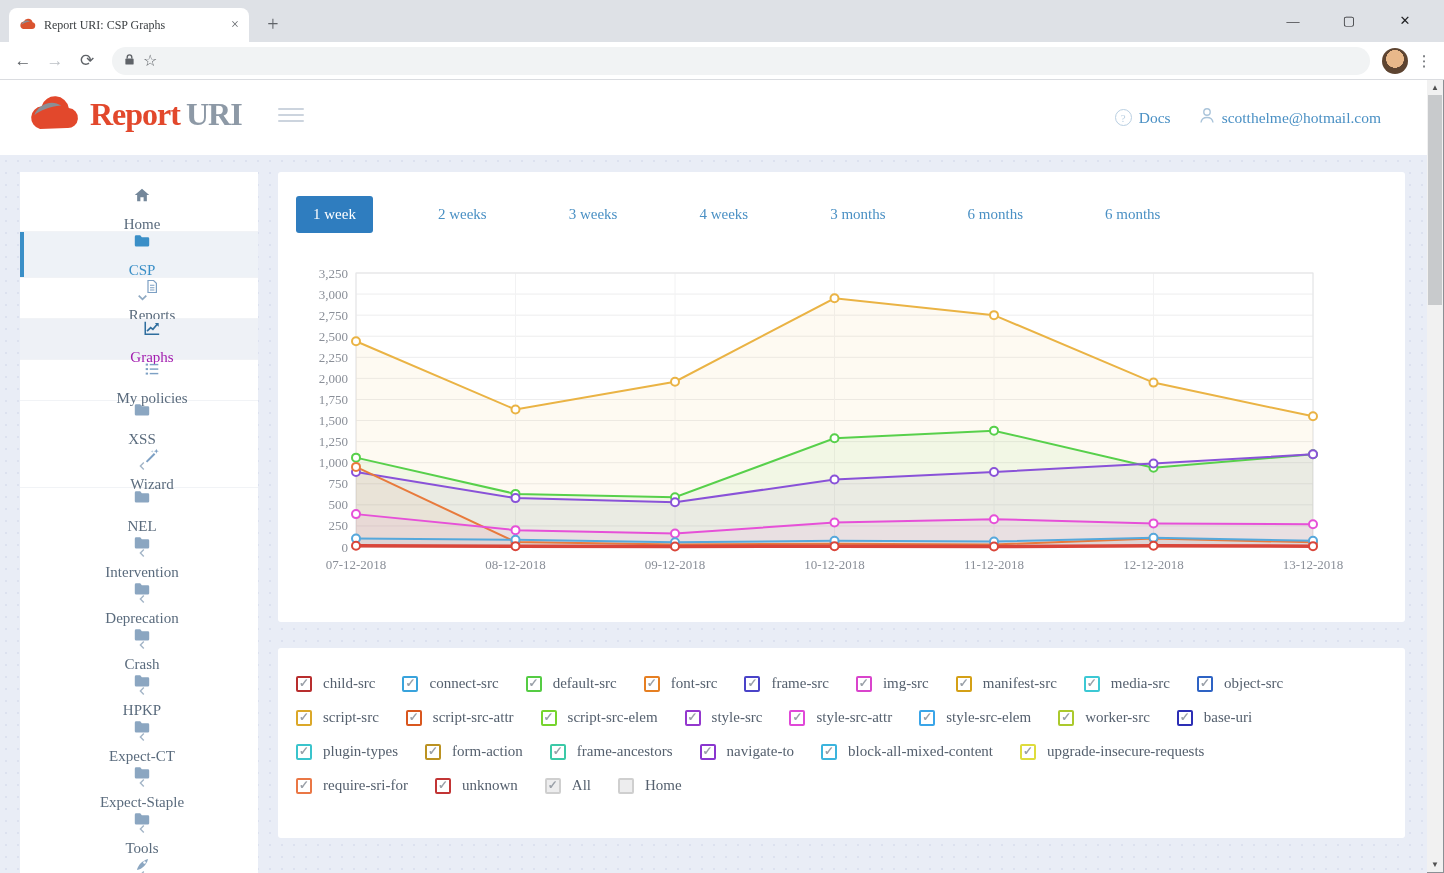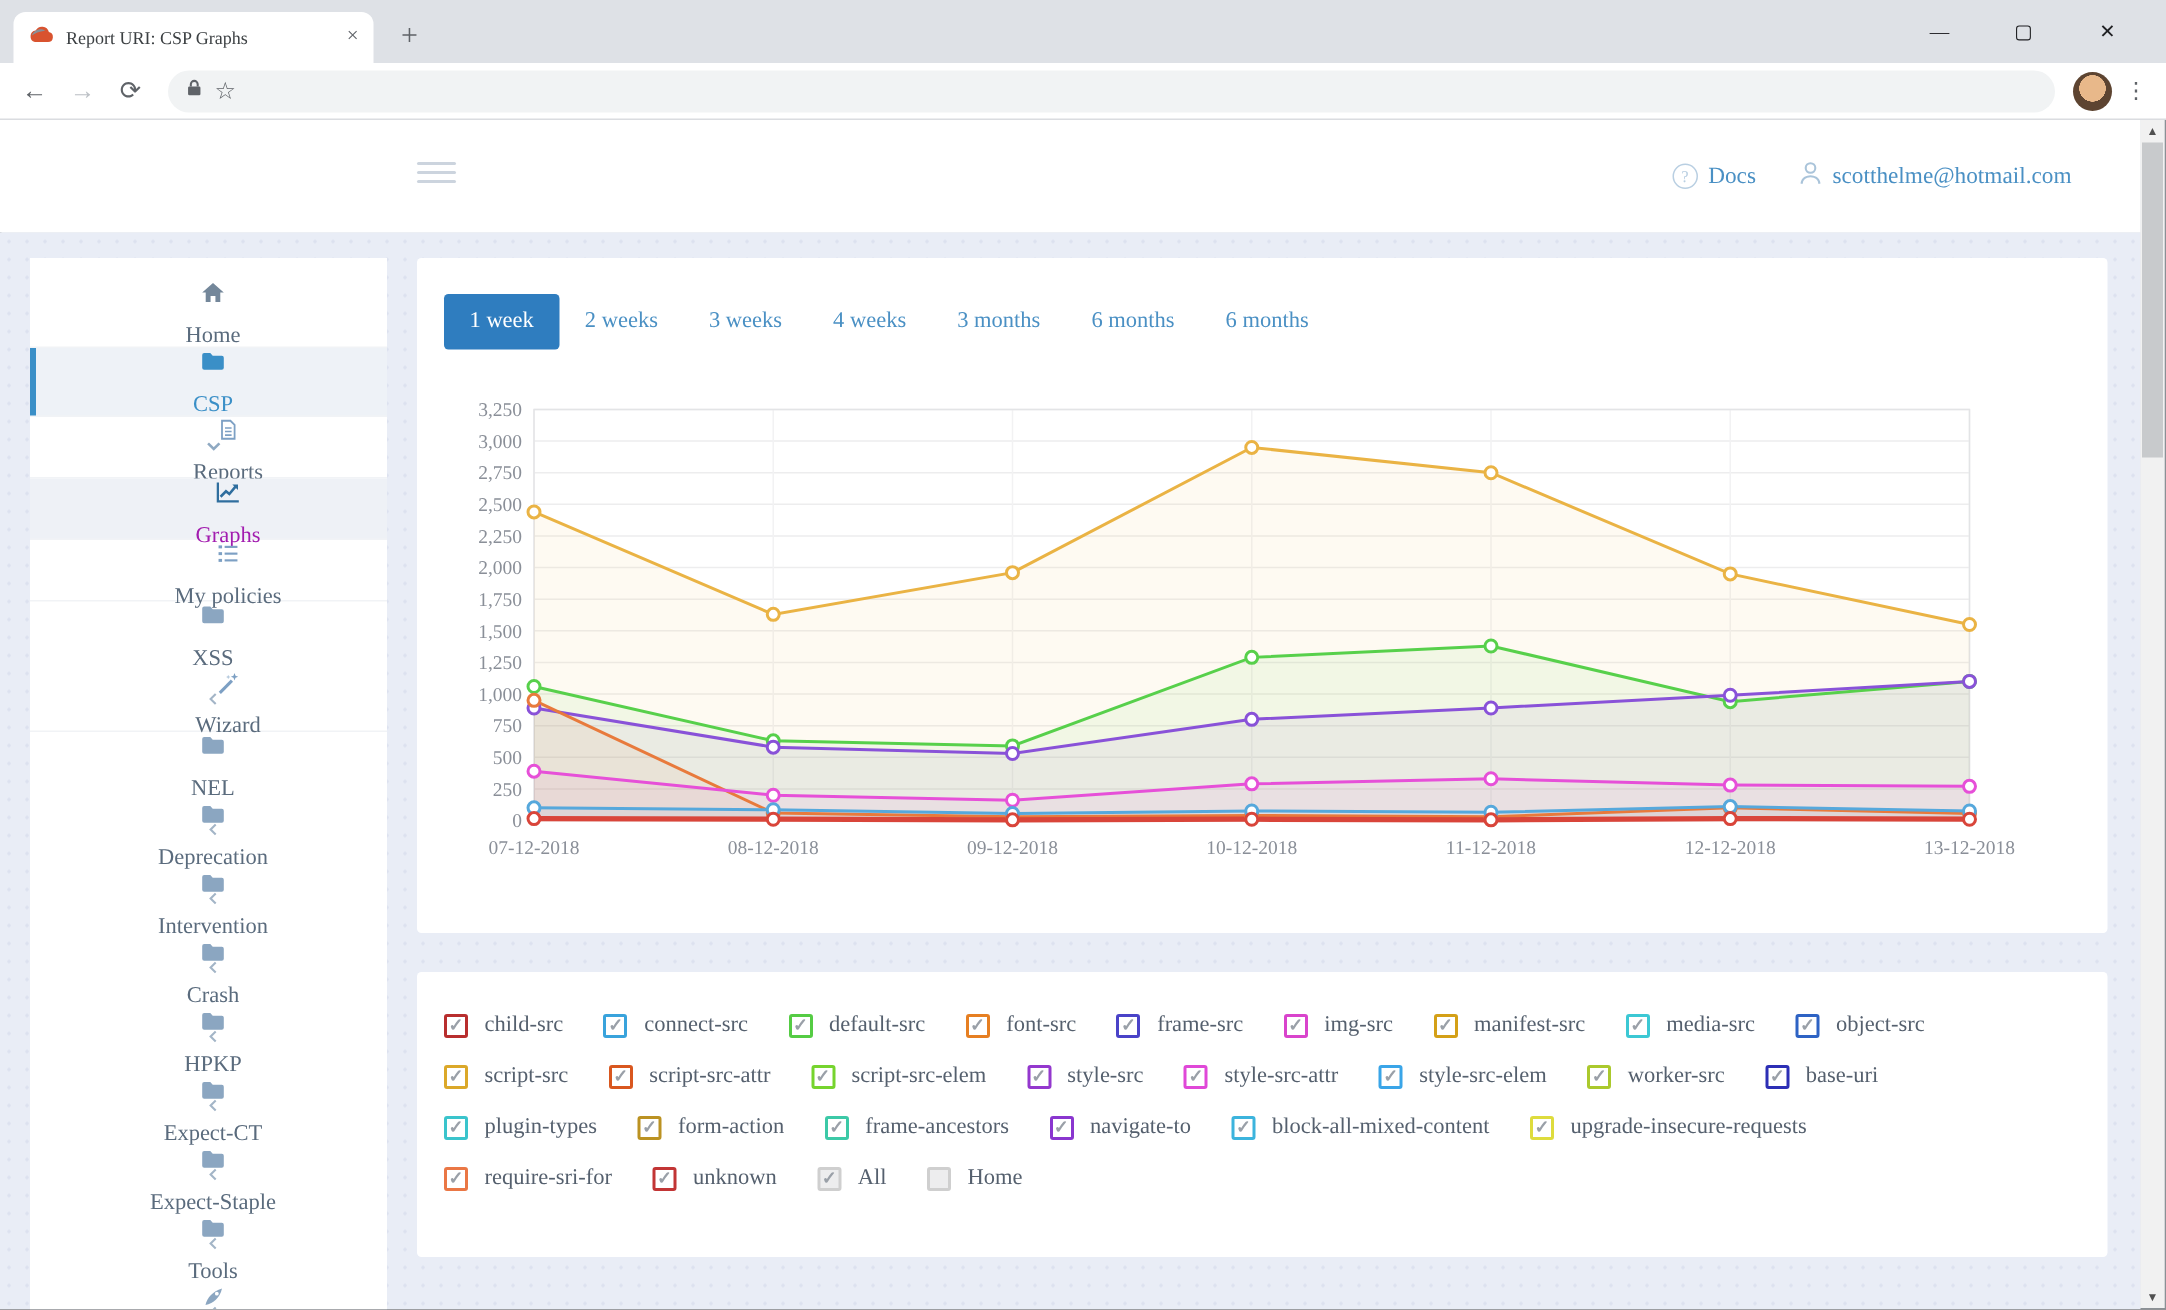--- a/index.html
+++ b/index.html
@@ -65,21 +65,21 @@
   .sb-item.active-top::before { content:""; position:absolute; left:0; top:0; bottom:0; width:4px; background:#3a8fc7; }
   .sb-item.active-sub { background:#eef1f6; color:#a21caf; }
   .chev { display:flex; align-items:center; }
 
   
   .card { position:absolute; background:#fff; border-radius:3px; }
   .card-chart { left:278px; top:172px; width:1127px; height:450px; padding:24px 18px; }
   .card-filters { left:278px; top:648px; width:1127px; height:190px; padding:27px 18px; }
 
   
-  .rtabs { display:flex; align-items:flex-start; }
+  .rtabs { display:flex; align-items:flex-start;gap:48px; }
   .rtab { font-size:15px; color:#4a90c4; padding:10px 17px; border-radius:3px; cursor:pointer; }
   .rtab.active { background:#2f7dbf; color:#fff; }
 
   .chartwrap { margin-top:28px; }
   svg.chart { display:block; width:1091px; height:318px; }
 
   
   .frow { display:flex; align-items:center; flex-wrap:nowrap; margin-bottom:17px; }
   .fitem { display:flex; align-items:center; gap:11px; margin-right:27px; cursor:pointer; }
   .fbox { width:16px; height:16px; border-radius:2px; background:#fff; display:flex; align-items:center;
@@ -130,20 +130,29 @@
             <path d="M3.5 6 V4.5 a2.5 2.5 0 0 1 5 0 V6" stroke="#5f6368" stroke-width="1.5" fill="none"></path>
           </svg>
       </span>
       <span class="star">☆</span>
     </div>
     <div class="avatar"></div>
     <div class="dots">⋮</div>
   </div>
 
   <div class="siteheader">
+    <div class="logo">
+      <span>
+        <svg width="52" height="36" viewBox="0 0 26 18">
+            <path d="M6 17.5 a5.8 5.8 0 0 1 .8-11.4 A7 7 0 0 1 20.4 7 a5 5 0 0 1-.9 10 Z" fill="#e2482c"></path>
+            <path d="M3.2 10.6 C4.8 5.2 12 2.4 16.6 5.8 C10.6 6.4 6.2 8.2 3.2 10.6 Z" fill="#8a8f96"></path>
+          </svg>
+      </span>
+      <span class="logo-word"><span class="logo-report">Report</span><span class="logo-uri">URI</span></span>
+    </div>
     <div class="burger">
         <span></span>
         <span></span>
         <span></span>
       </div>
     <div class="hdr-right">
       <span class="hdr-link">
         <span class="qmark">?</span>
         <span>Docs</span>
       </span>
@@ -252,34 +261,34 @@
             <path d="M7.8 2.6 L4.4 6 L7.8 9.4" stroke="#a3b5c7" stroke-width="1.4" fill="none"></path>
           </svg>
         </span>
       </div>
       <div class="sb-item sb-top  ">
     <span style="display:flex">
           <svg width="18" height="18" viewBox="0 0 20 20">
             <path d="M2 5.2 A1.5 1.5 0 0 1 3.5 3.7 H8 l1.8 2 H16.5 A1.5 1.5 0 0 1 18 7.2 V14.6 A1.5 1.5 0 0 1 16.5 16.1 H3.5 A1.5 1.5 0 0 1 2 14.6 Z" fill="#8ba6c1"></path>
           </svg>
         </span>
+    <span class="sb-label">Intervention</span>
+        <span class="chev">
+          <svg width="12" height="12" viewBox="0 0 12 12">
+            <path d="M7.8 2.6 L4.4 6 L7.8 9.4" stroke="#a3b5c7" stroke-width="1.4" fill="none"></path>
+          </svg>
+        </span>
+      </div>
+      <div class="sb-item sb-top  ">
+    <span style="display:flex">
+          <svg width="18" height="18" viewBox="0 0 20 20">
+            <path d="M2 5.2 A1.5 1.5 0 0 1 3.5 3.7 H8 l1.8 2 H16.5 A1.5 1.5 0 0 1 18 7.2 V14.6 A1.5 1.5 0 0 1 16.5 16.1 H3.5 A1.5 1.5 0 0 1 2 14.6 Z" fill="#8ba6c1"></path>
+          </svg>
+        </span>
     <span class="sb-label">Deprecation</span>
-        <span class="chev">
-          <svg width="12" height="12" viewBox="0 0 12 12">
-            <path d="M7.8 2.6 L4.4 6 L7.8 9.4" stroke="#a3b5c7" stroke-width="1.4" fill="none"></path>
-          </svg>
-        </span>
-      </div>
-      <div class="sb-item sb-top  ">
-    <span style="display:flex">
-          <svg width="18" height="18" viewBox="0 0 20 20">
-            <path d="M2 5.2 A1.5 1.5 0 0 1 3.5 3.7 H8 l1.8 2 H16.5 A1.5 1.5 0 0 1 18 7.2 V14.6 A1.5 1.5 0 0 1 16.5 16.1 H3.5 A1.5 1.5 0 0 1 2 14.6 Z" fill="#8ba6c1"></path>
-          </svg>
-        </span>
-    <span class="sb-label">Intervention</span>
         <span class="chev">
           <svg width="12" height="12" viewBox="0 0 12 12">
             <path d="M7.8 2.6 L4.4 6 L7.8 9.4" stroke="#a3b5c7" stroke-width="1.4" fill="none"></path>
           </svg>
         </span>
       </div>
       <div class="sb-item sb-top  ">
     <span style="display:flex">
           <svg width="18" height="18" viewBox="0 0 20 20">
             <path d="M2 5.2 A1.5 1.5 0 0 1 3.5 3.7 H8 l1.8 2 H16.5 A1.5 1.5 0 0 1 18 7.2 V14.6 A1.5 1.5 0 0 1 16.5 16.1 H3.5 A1.5 1.5 0 0 1 2 14.6 Z" fill="#8ba6c1"></path>

